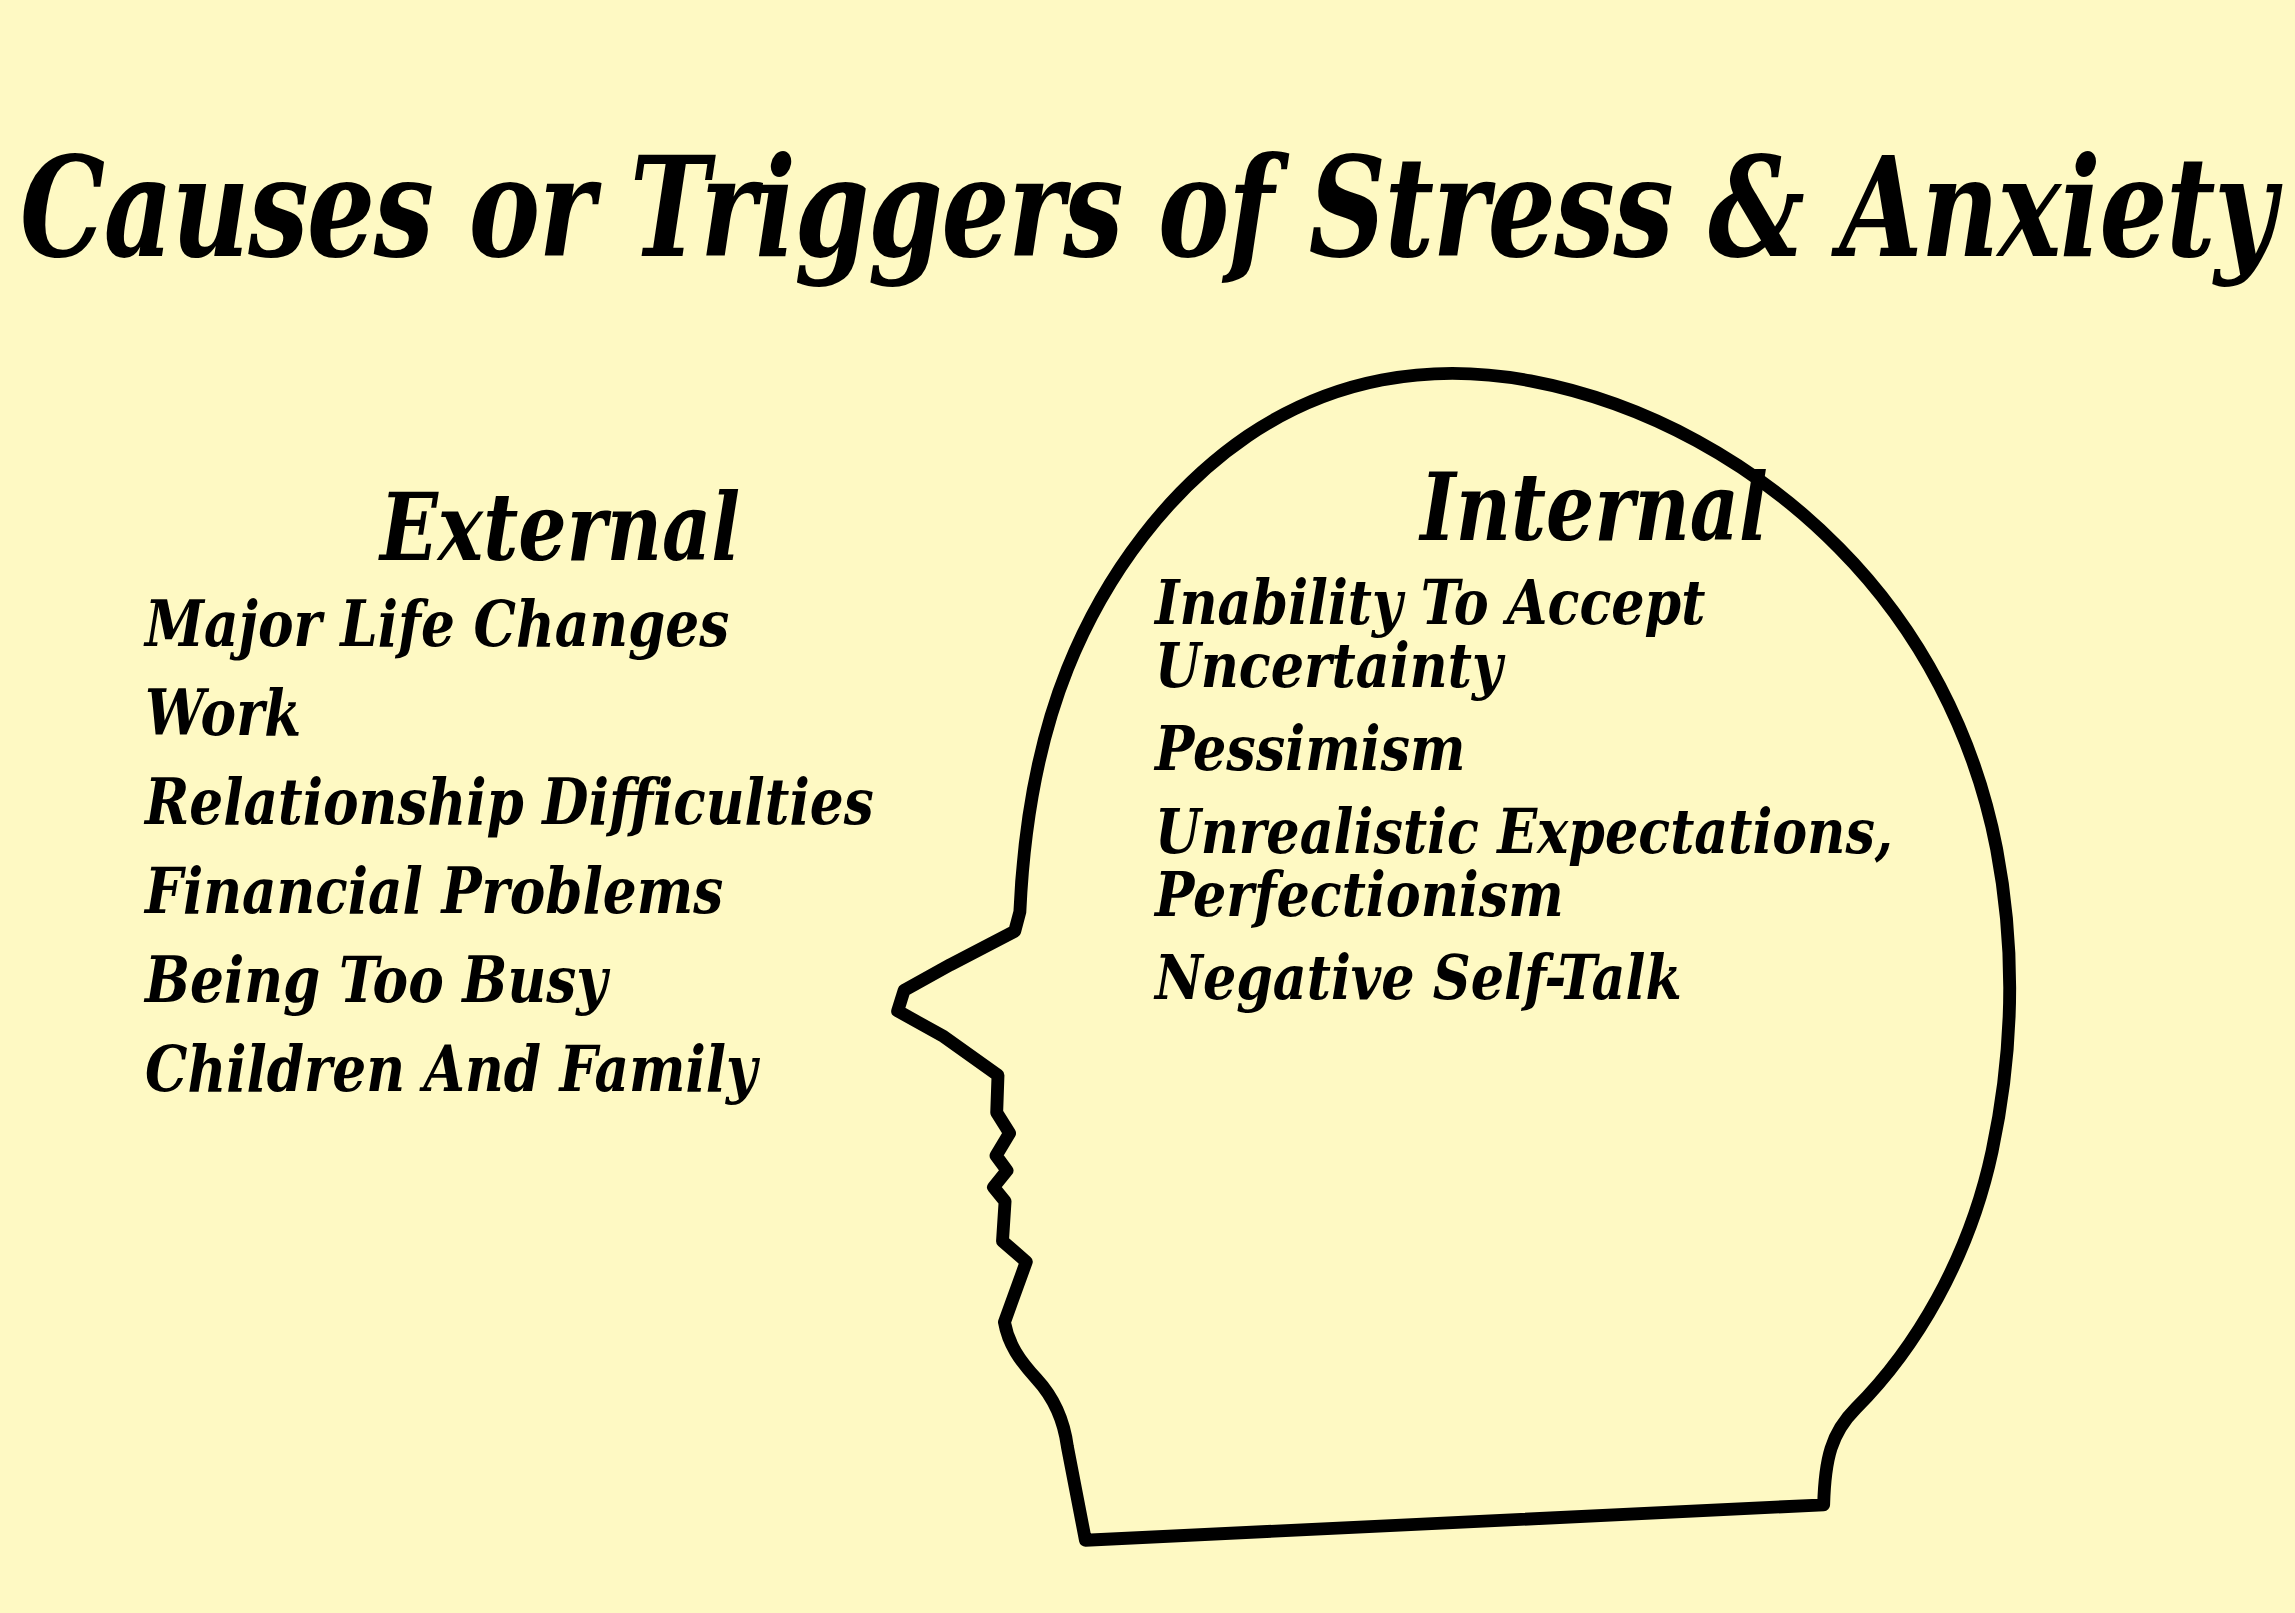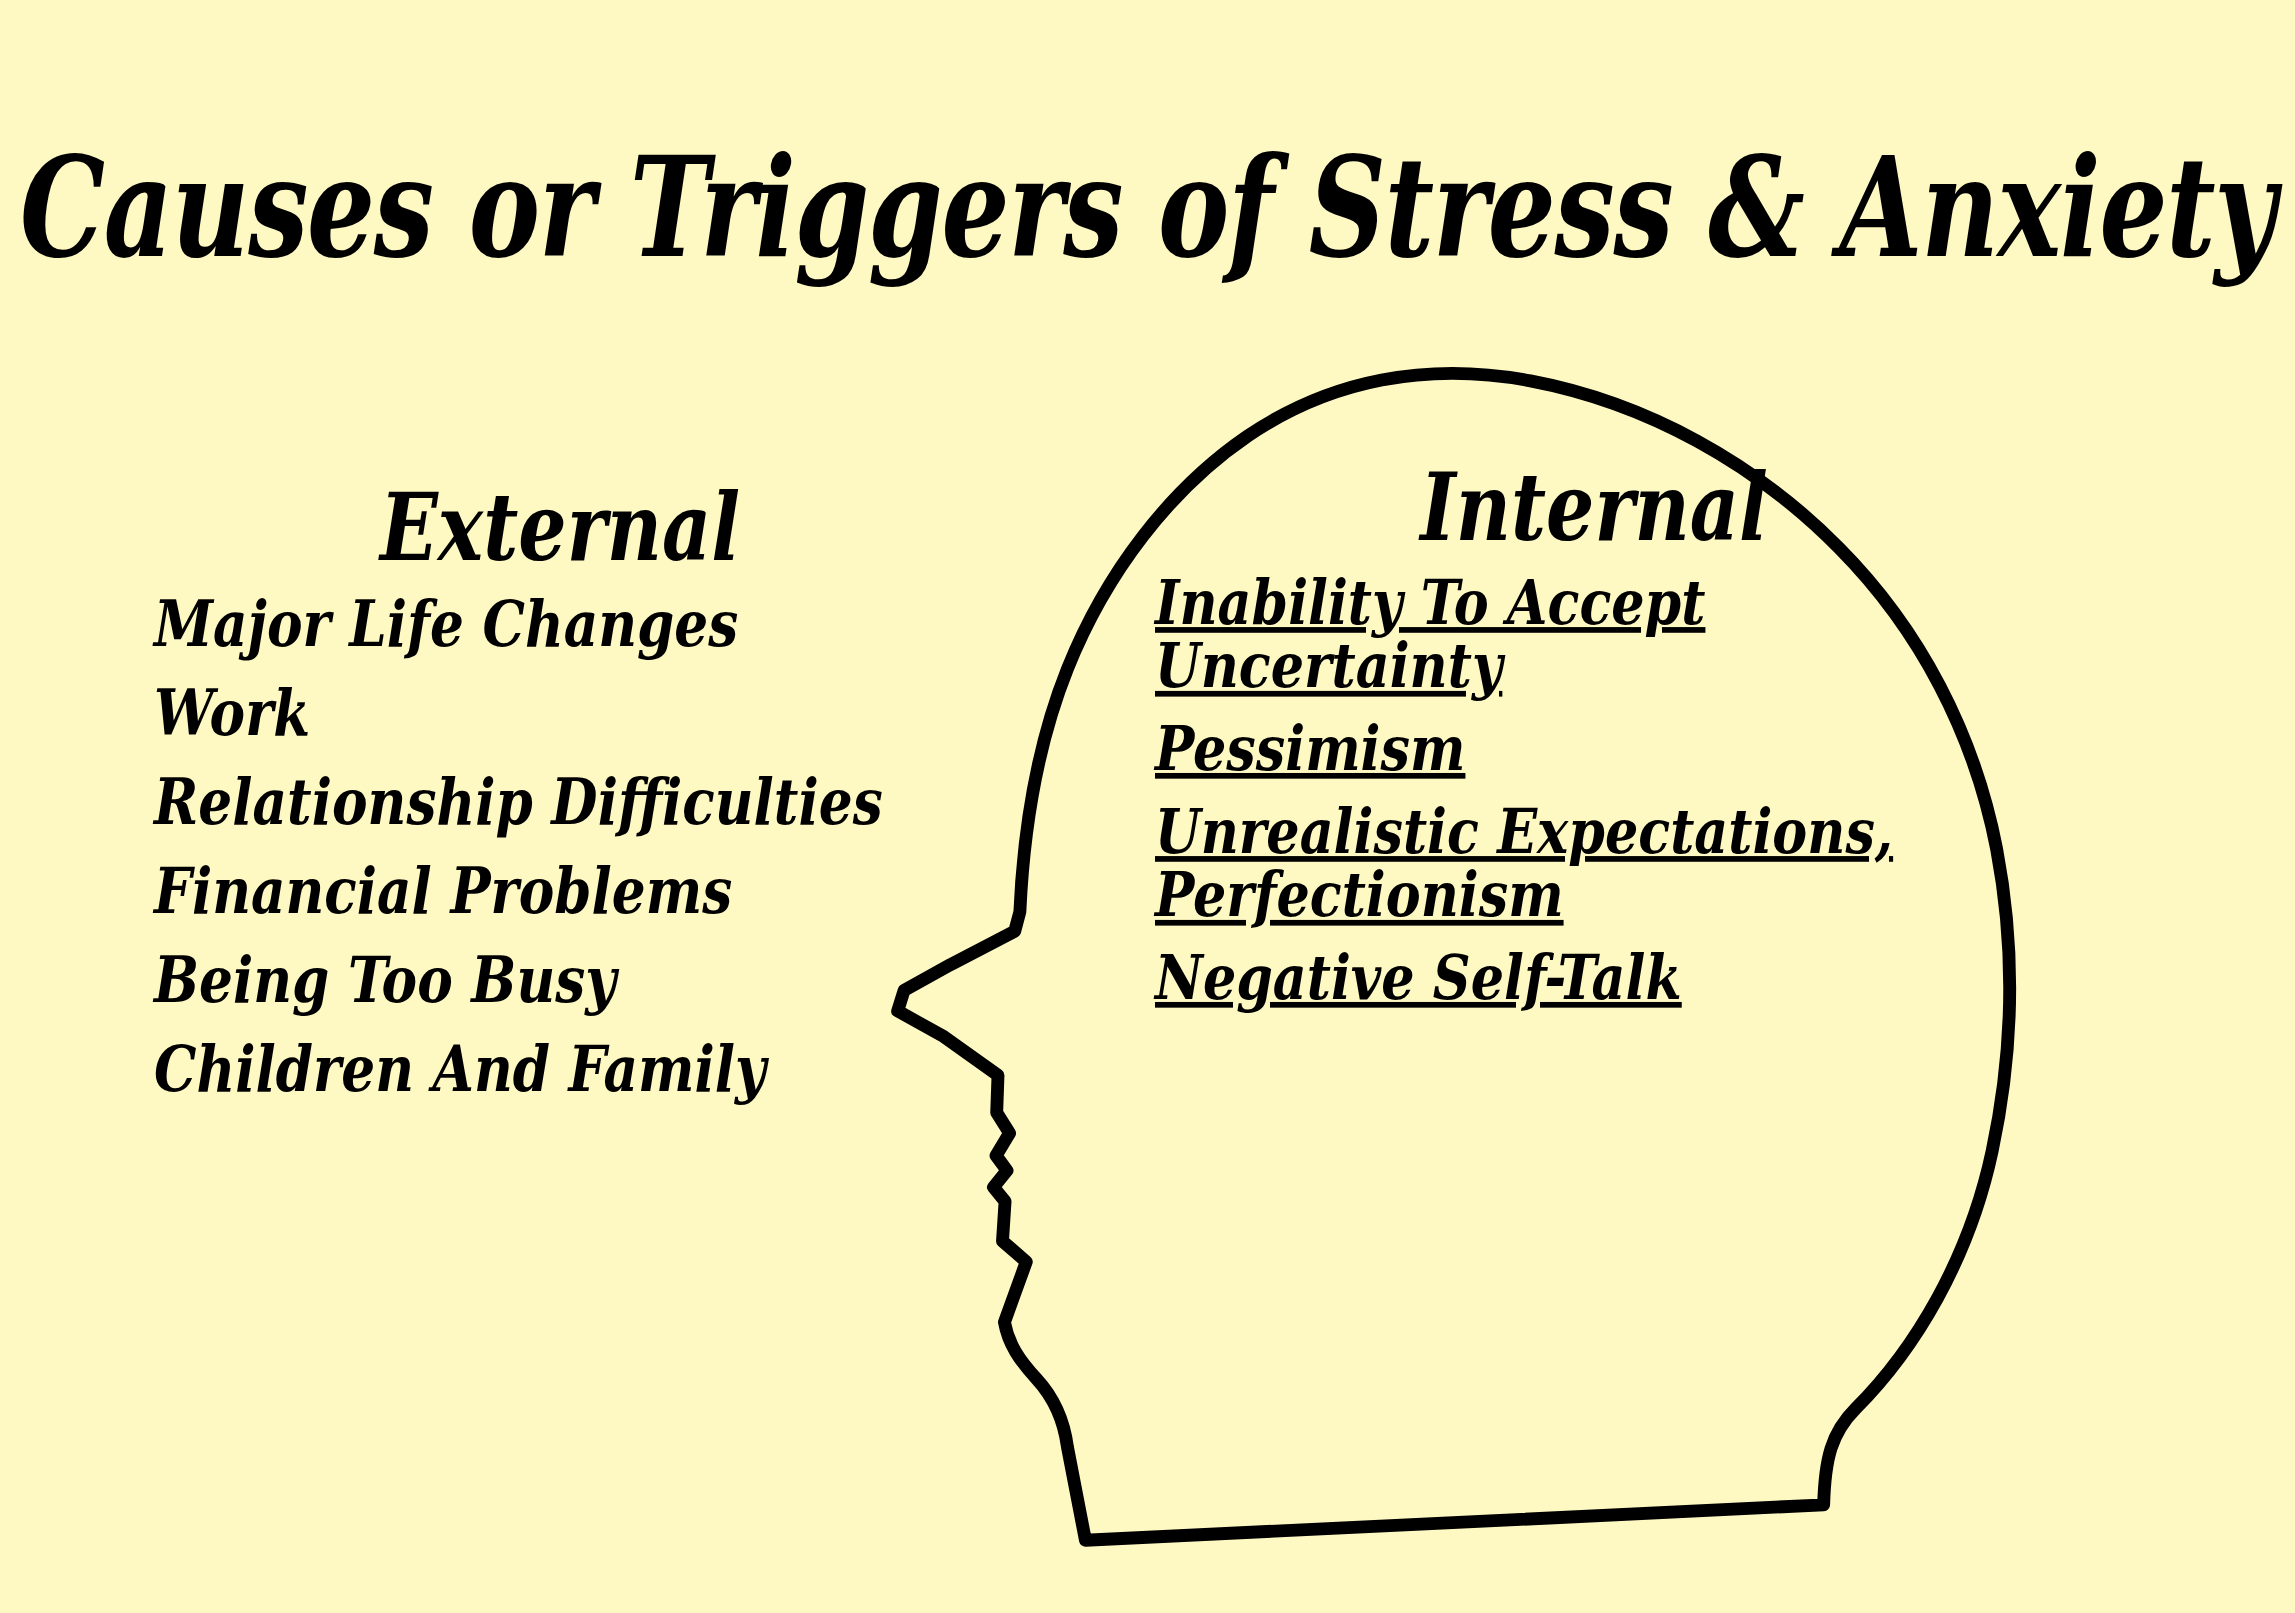--- a/index.html
+++ b/index.html
@@ -67,21 +67,21 @@
     text-align: center;
     font-size: 76px;
     line-height: 1.0;
     transform: scaleY(1.22);
     transform-origin: 50% 50%;
     margin-bottom: 30px;
     white-space: nowrap;
   }
   #external-list {
     list-style: none;
-    margin: 9px;
+    margin: 0;
     padding: 0;
   }
   #external-list li {
     font-size: 55px;
     line-height: 1.0;
     margin-bottom: 34px;
     white-space: nowrap;
     transform: scaleY(1.16) scaleX(0.97);
     transform-origin: 0% 50%;
   }
@@ -100,21 +100,20 @@
     transform: scaleY(1.22);
     transform-origin: 50% 50%;
     margin-bottom: 33px;
     margin-left: 16px;
     white-space: nowrap;
   }
   #internal-list {
     list-style: none;
     margin: 0;
     padding: 0;
-    text-decoration: underline;
   }
   #internal-list li {
     font-size: 54px;
     line-height: 1.03;
     margin-bottom: 31px;
     transform: scaleY(1.14) scaleX(0.97);
     transform-origin: 0% 50%;
     max-width: 836px;
   }
 </style>

